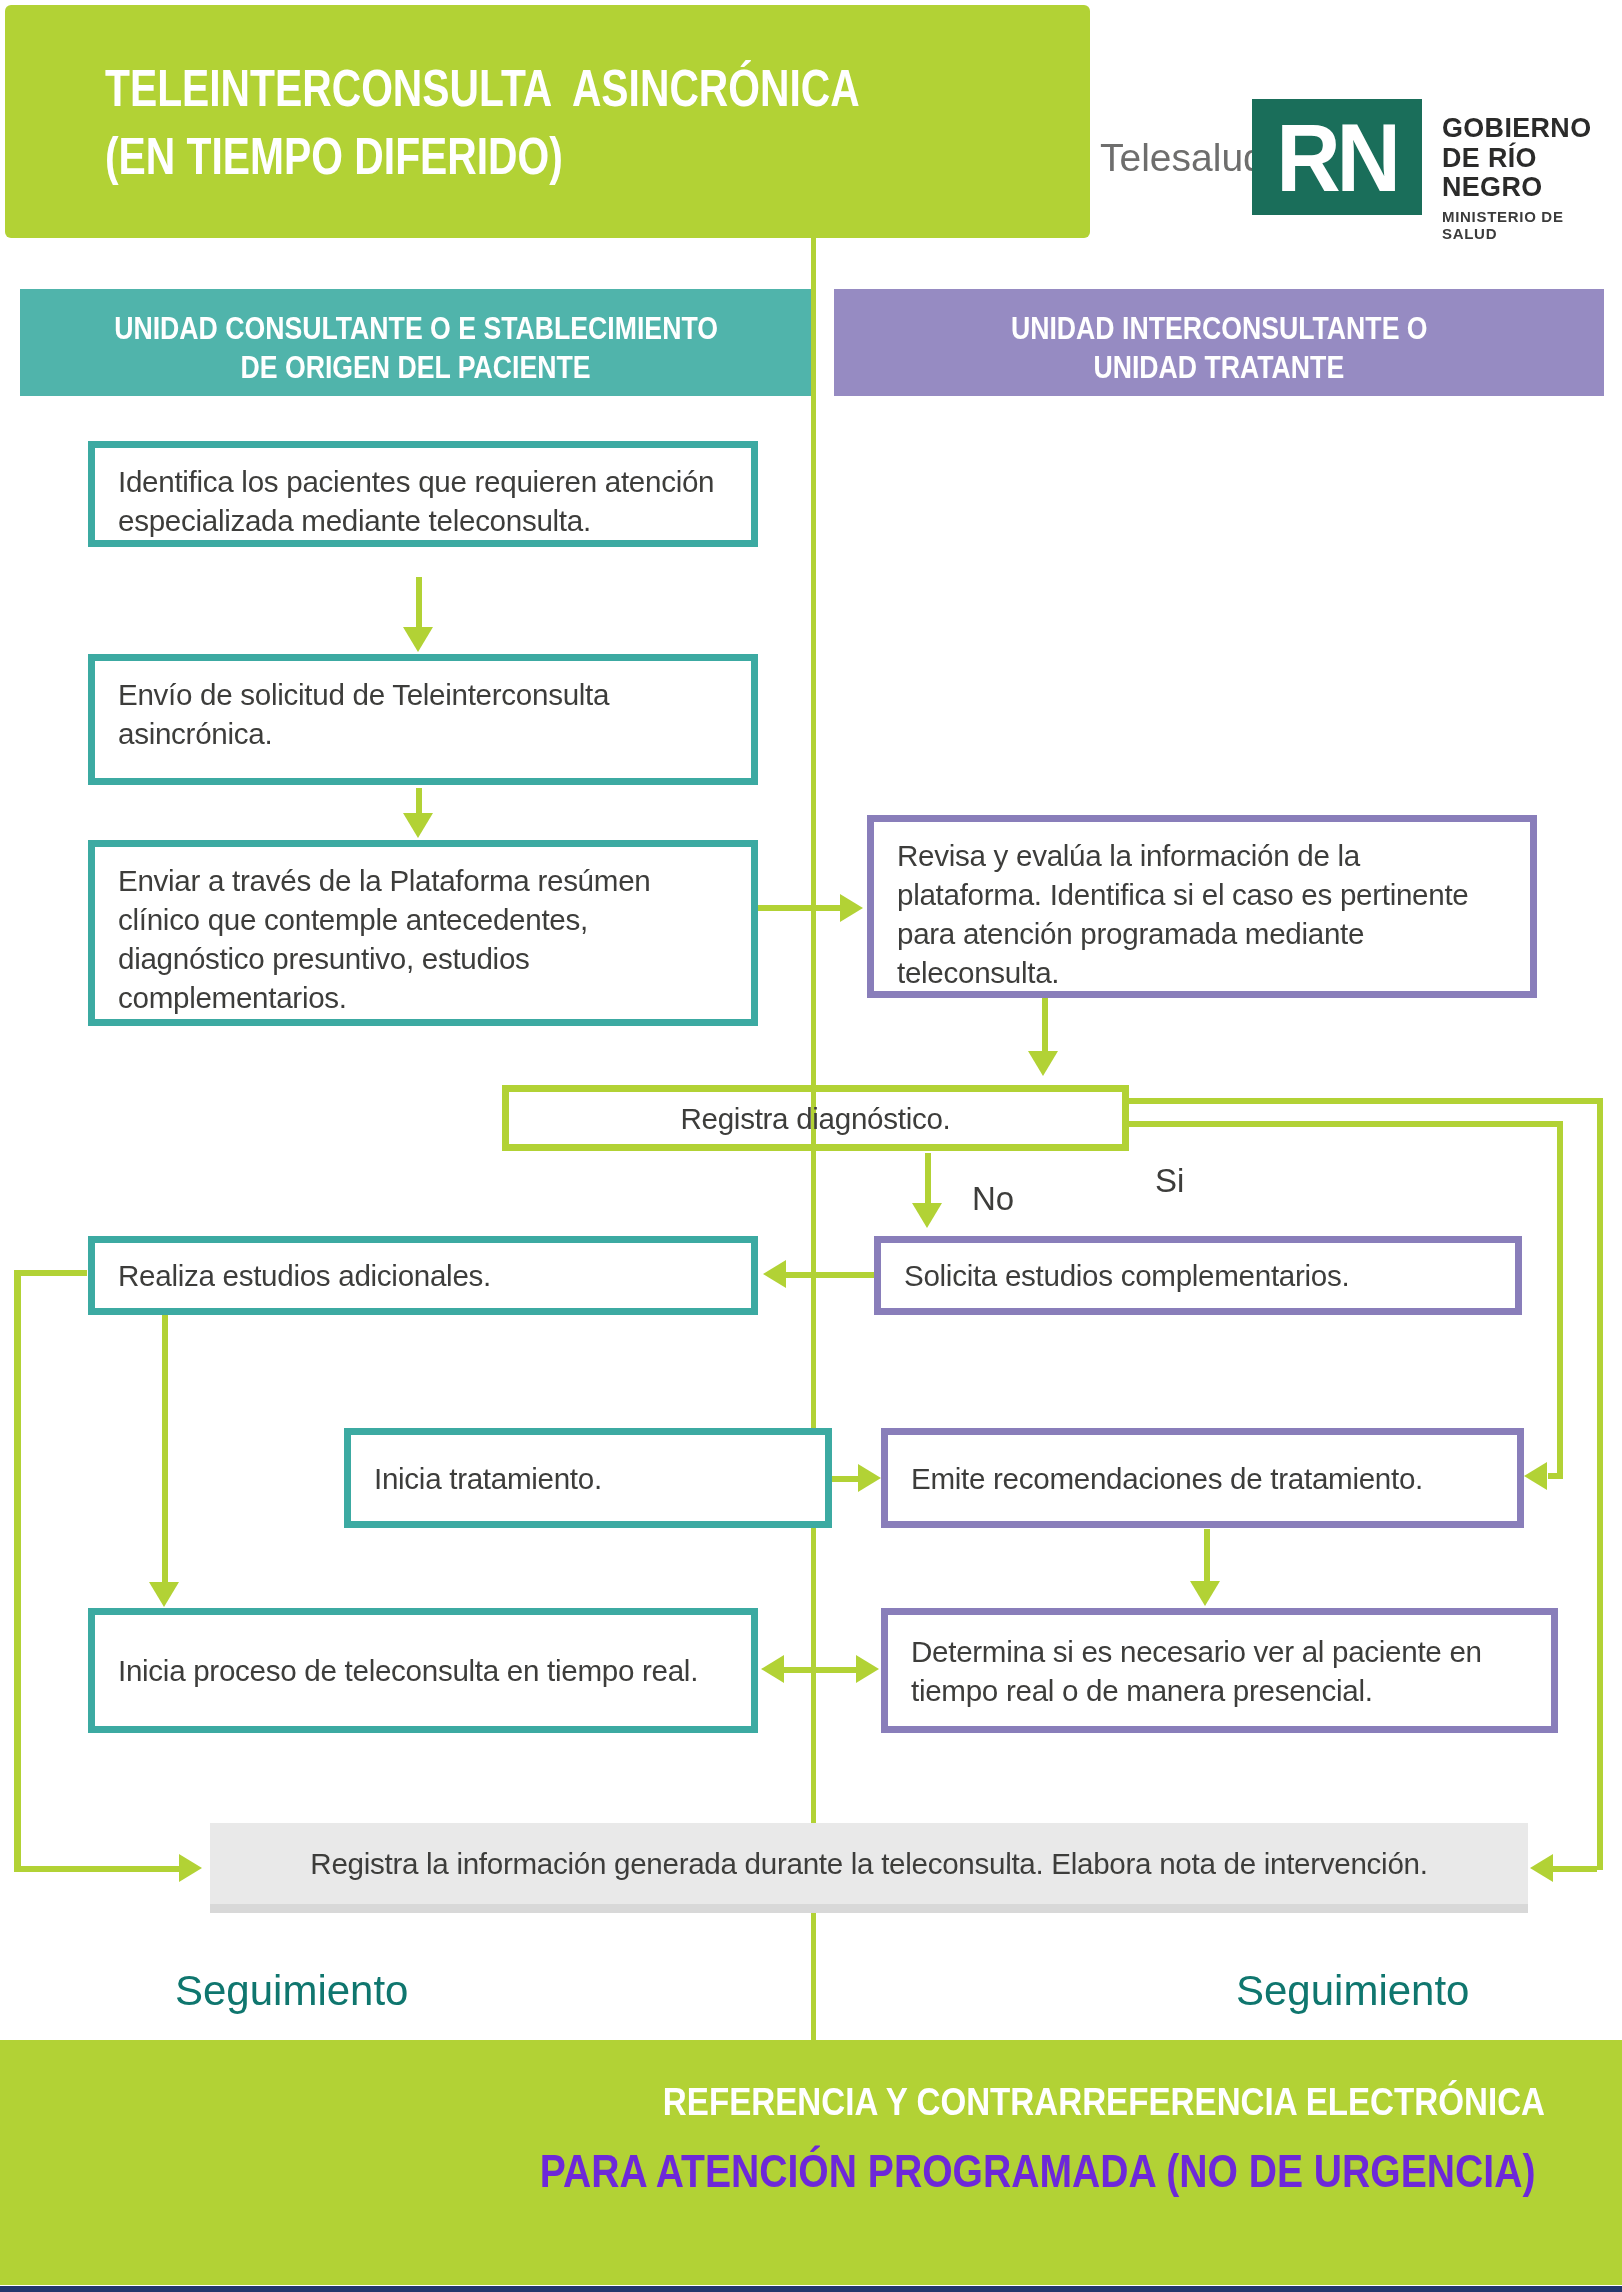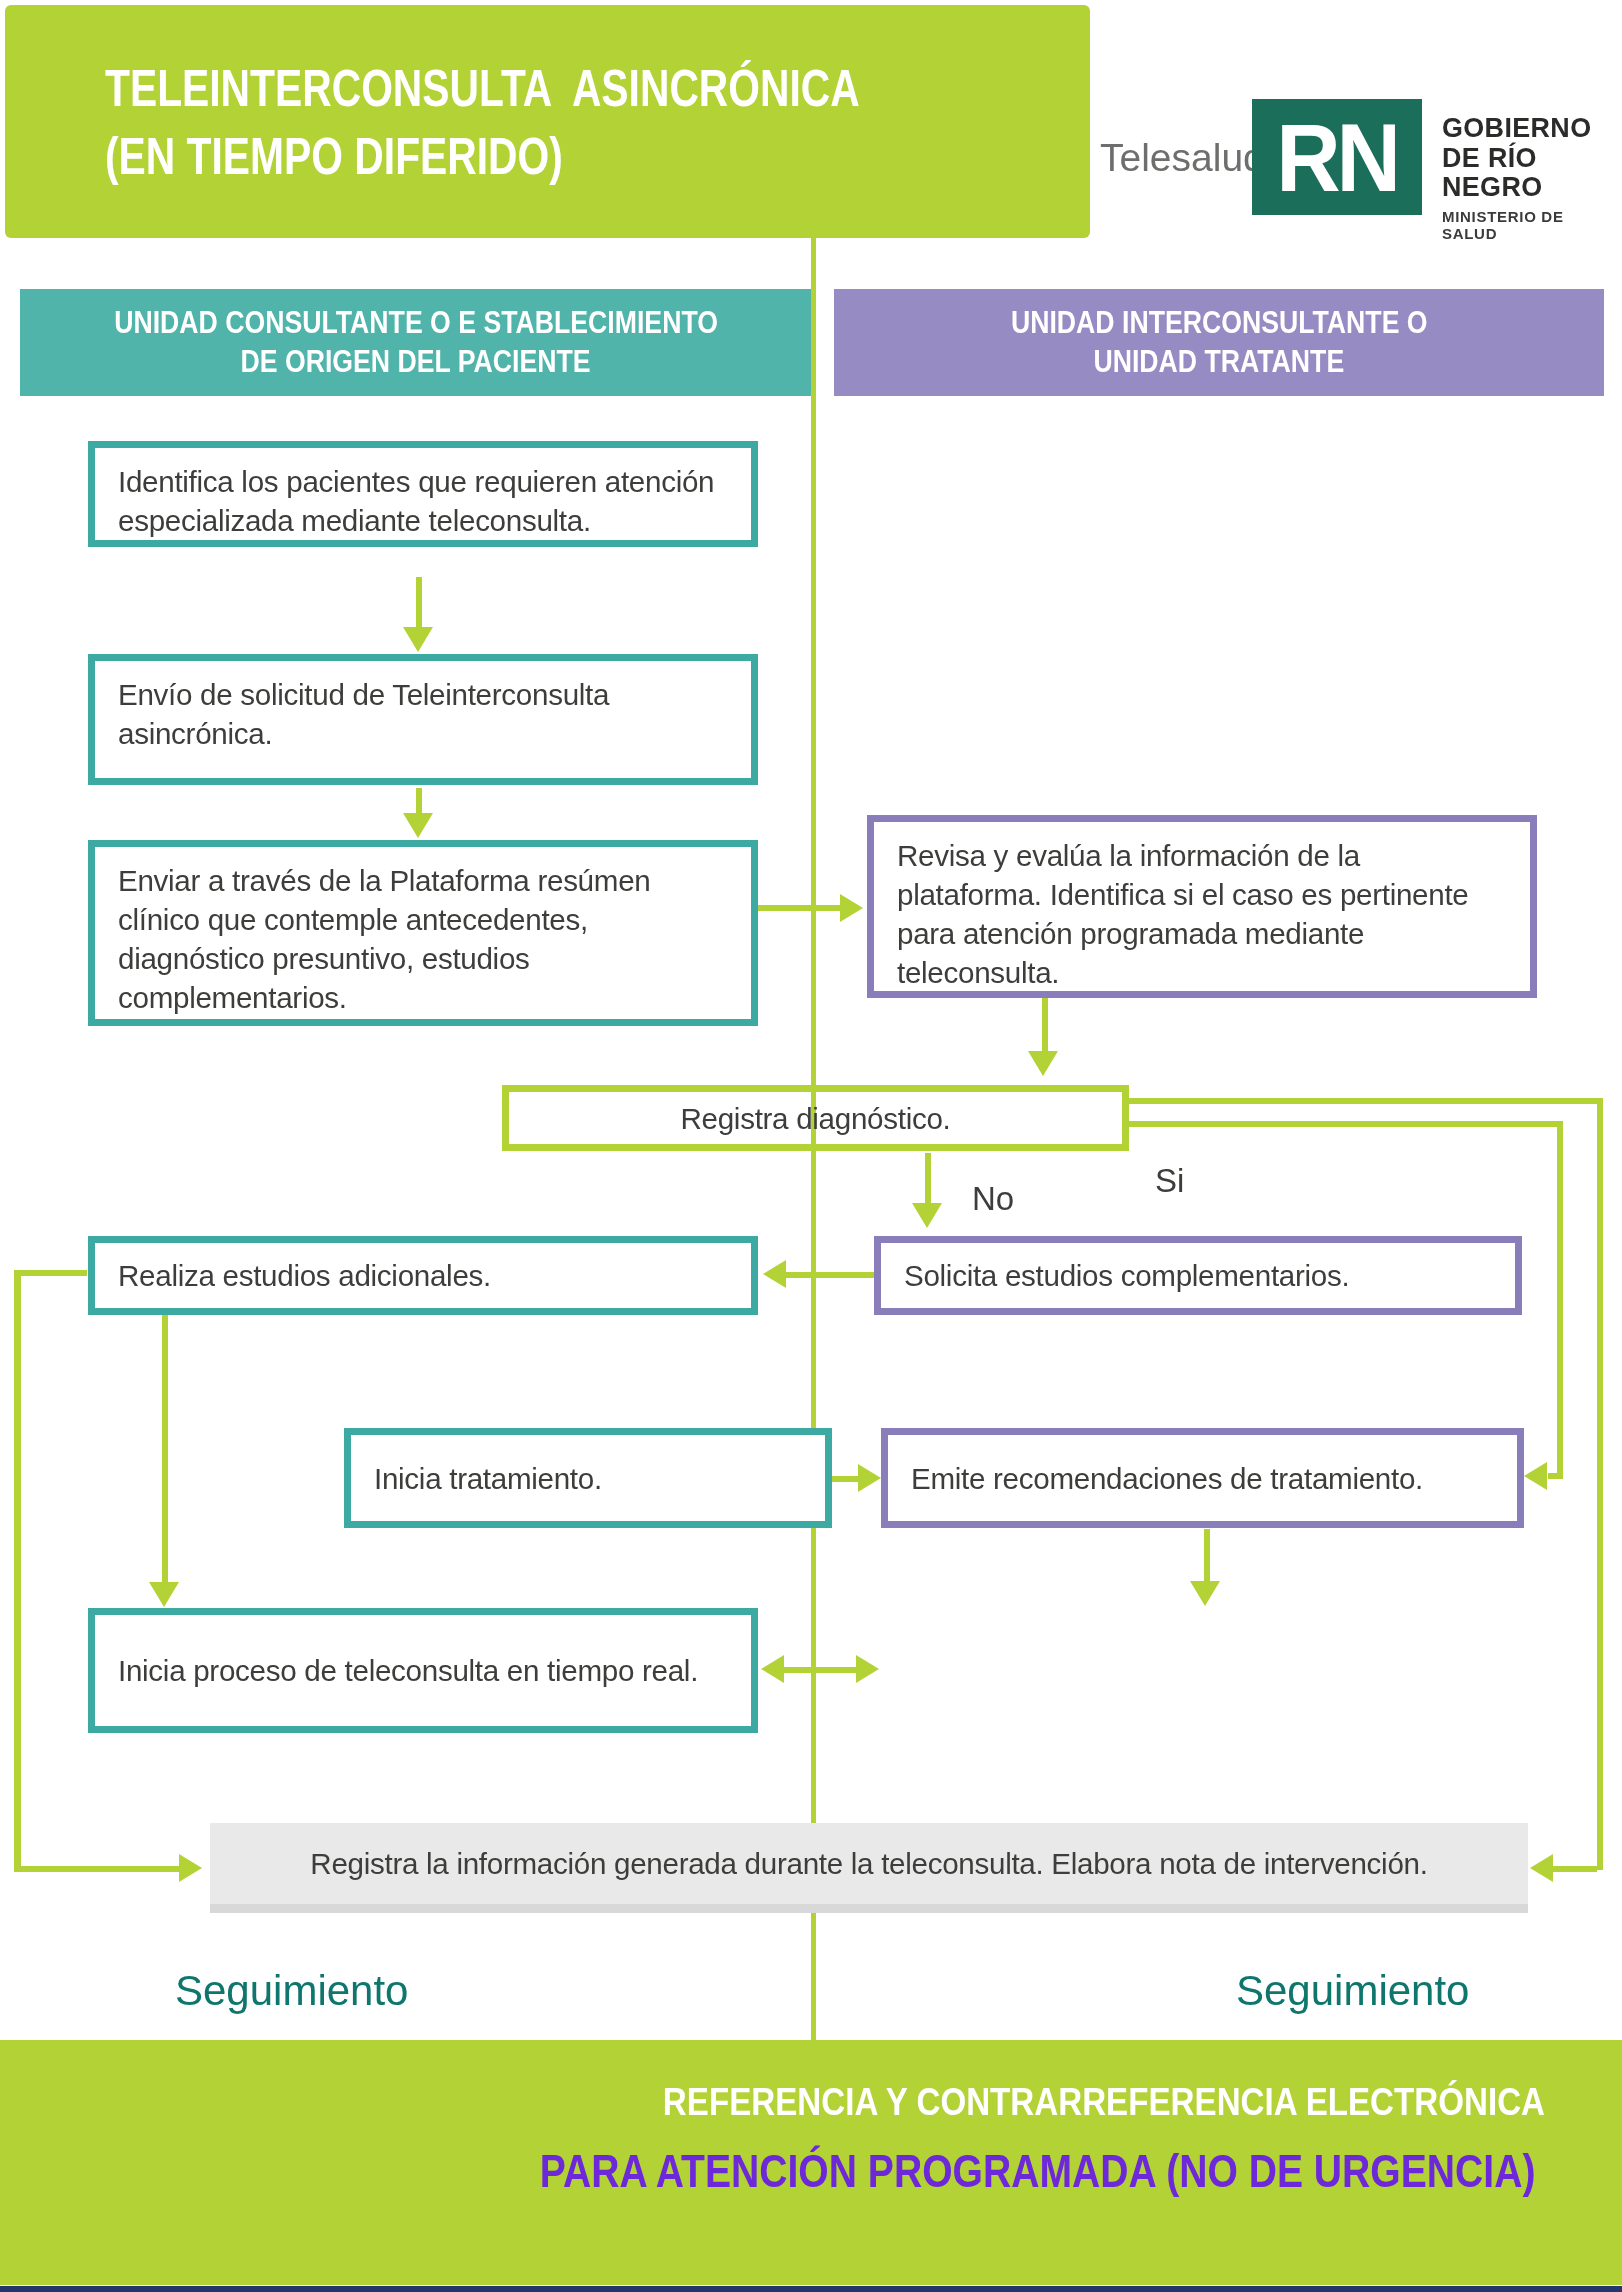--- a/index.html
+++ b/index.html
@@ -19,21 +19,21 @@
           display:flex;align-items:center;justify-content:center;}
   .rn-box span{color:#ffffff;font-weight:bold;font-size:97px;letter-spacing:-4.5px;line-height:1;
                display:inline-block;transform:scaleX(0.92);}
   .gov-block{position:absolute;left:1442px;top:113px;color:#2b2b2a;}
   .gov-l1,.gov-l2{font-weight:bold;font-size:28px;line-height:29.6px;letter-spacing:0.4px;
                   display:block;transform:scaleX(0.96);transform-origin:left center;}
   .gov-l3{font-weight:bold;font-size:15px;letter-spacing:0.7px;margin-top:6.3px;color:#3b3b3b;display:block;}
 
   
   .col-header{position:absolute;top:289px;height:107px;box-sizing:border-box;text-align:center;
-              padding-top:14px;}
+              padding-top:20px;}
   .col-header .hl{display:block;color:#ffffff;font-weight:bold;font-size:31px;line-height:39px;}
   .col-header .hl>span{display:inline-block;transform:scaleX(0.86);transform-origin:center;white-space:pre;}
   .col-header.teal{left:19.7px;width:792px;background:#50b4ab;}
   .col-header.purple{left:834px;width:770px;background:#968bc2;}
 
   
   .divider{position:absolute;left:811px;top:238px;width:5.4px;height:1802px;background:#b2d235;z-index:1;}
 
   
   .fbox{position:absolute;background:#ffffff;box-sizing:border-box;font-size:29.6px;line-height:39px;
@@ -165,20 +165,21 @@
   <div class="branch-label" style="left:1155px;top:1162px;">Si</div>
   <div class="branch-label" style="left:972px;top:1180px;">No</div>
 
   <div class="fbox teal vcenter b-realiza">Realiza estudios adicionales.</div>
   <div class="fbox purple vcenter b-solicita">Solicita estudios complementarios.</div>
 
   <div class="fbox teal vcenter b-iniciatrat">Inicia tratamiento.</div>
   <div class="fbox purple vcenter b-emite">Emite recomendaciones de tratamiento.</div>
 
   <div class="fbox teal vcenter b-iniciaproc">Inicia proceso de teleconsulta en tiempo real.</div>
+  <div class="fbox purple vcenter b-determina">Determina si es necesario ver al paciente en tiempo real o de manera presencial.</div>
 
   <div class="fbox b-registra">Registra la información generada durante la teleconsulta. Elabora nota de intervención.</div>
 
   <div class="seguimiento" style="left:175px;">Seguimiento</div>
   <div class="seguimiento" style="left:1236px;">Seguimiento</div>
 
   <div class="footer">
     <span class="f1"><span>REFERENCIA Y CONTRARREFERENCIA ELECTRÓNICA</span></span>
     <span class="f2"><span>PARA ATENCIÓN PROGRAMADA (NO DE URGENCIA)</span></span>
   </div>

